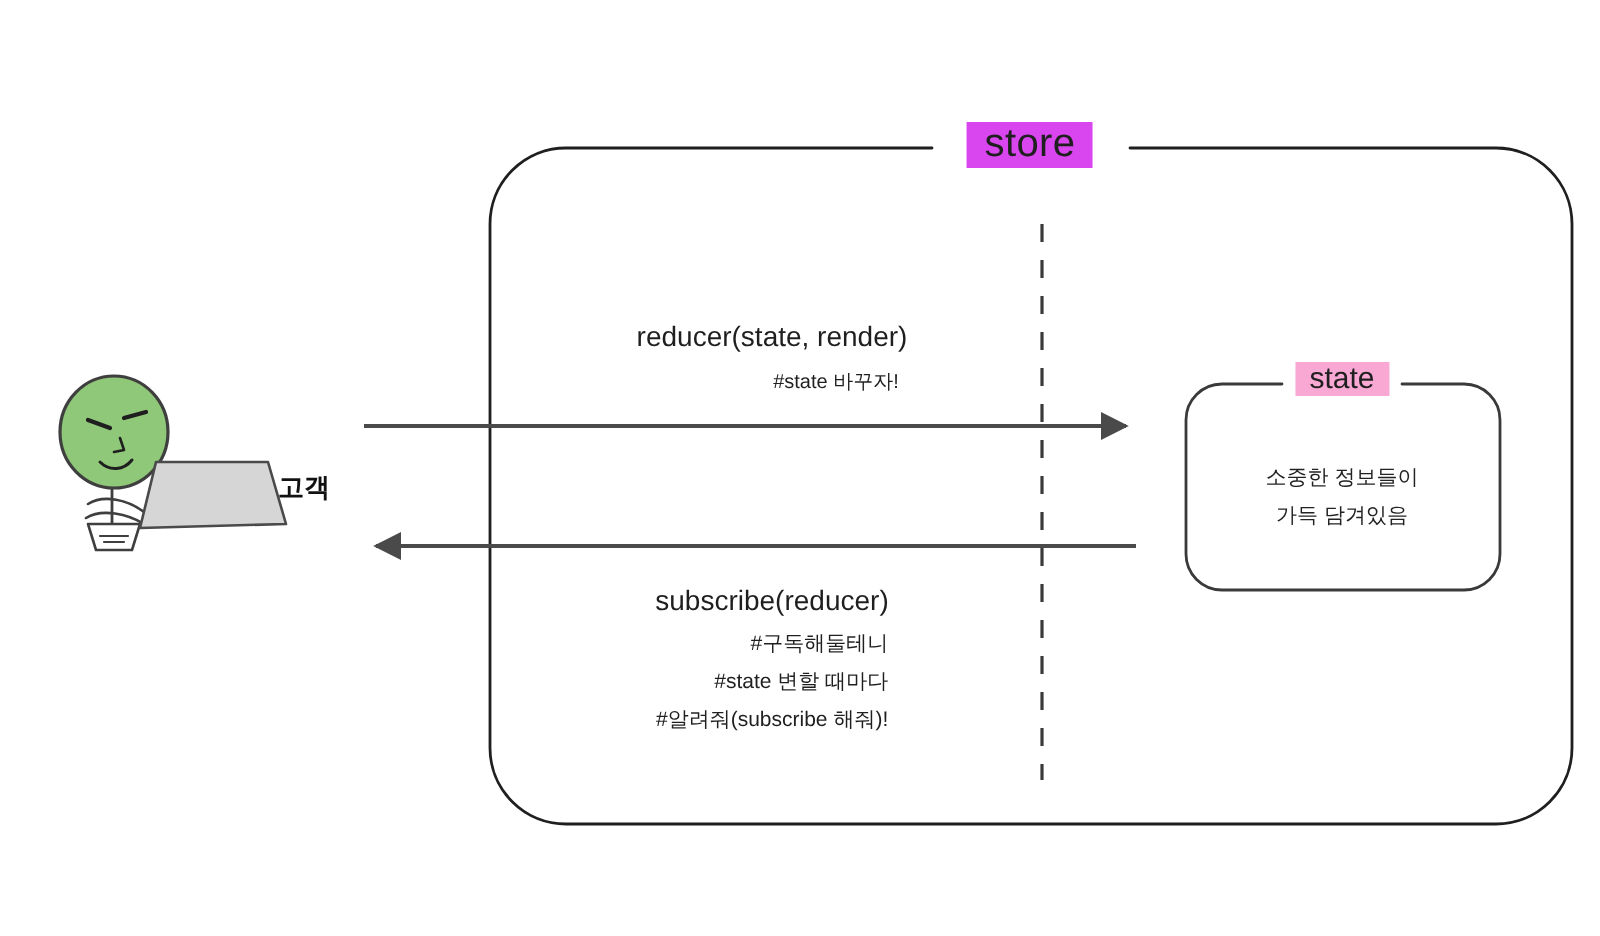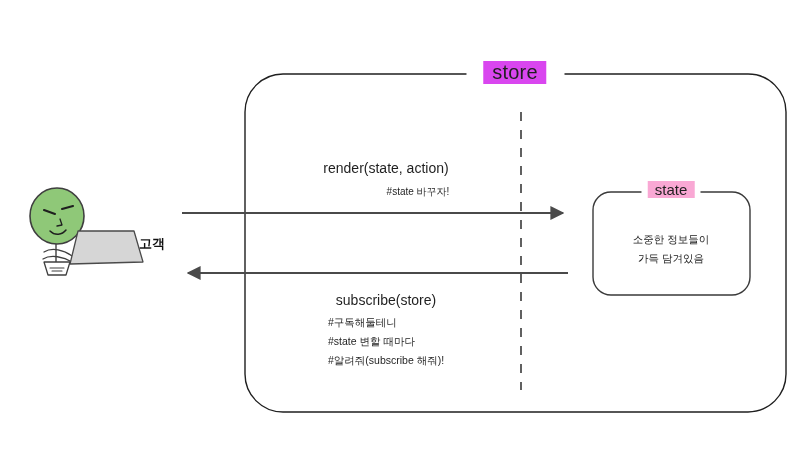--- a/index.html
+++ b/index.html
@@ -74,21 +74,21 @@
     left: 386px;
     top: 292px;
     font-size: 14px;
   }
   #subscribe-notes {
     left: 328px;
     top: 316px;
     font-size: 10.5px;
     text-align: left;
   }
-  #subscribe-notes div { margin: 0 0 7px 0; }
+  #subscribe-notes div { margin: 0 0 7px 0; text-align: right; }
 
   
   #customer-label {
     left: 104px;
     top: 237px;
     font-size: 13px;
     font-weight: bold;
     color: #111;
     transform: translateX(-50%);
     margin-left: 48px;
@@ -163,25 +163,25 @@
 
 <div class="lbl lbl-center" id="store-title">store</div>
 
 <div class="lbl lbl-center" id="state-title">state</div>
 
 <div class="lbl lbl-center" id="state-body">
   <div>소중한 정보들이</div>
   <div>가득 담겨있음</div>
 </div>
 
-<div class="lbl lbl-center" id="reducer-title">render(state, action)</div>
+<div class="lbl lbl-center" id="reducer-title">reducer(state, render)</div>
 
 <div class="lbl lbl-center" id="reducer-note">#state 바꾸자!</div>
 
-<div class="lbl lbl-center" id="subscribe-title">subscribe(store)</div>
+<div class="lbl lbl-center" id="subscribe-title">subscribe(reducer)</div>
 
 <div class="lbl" id="subscribe-notes">
   <div>#구독해둘테니</div>
   <div>#state 변할 때마다</div>
   <div>#알려줘(subscribe 해줘)!</div>
 </div>
 
 <div class="lbl" id="customer-label">고객</div>
 
 </body></html>

